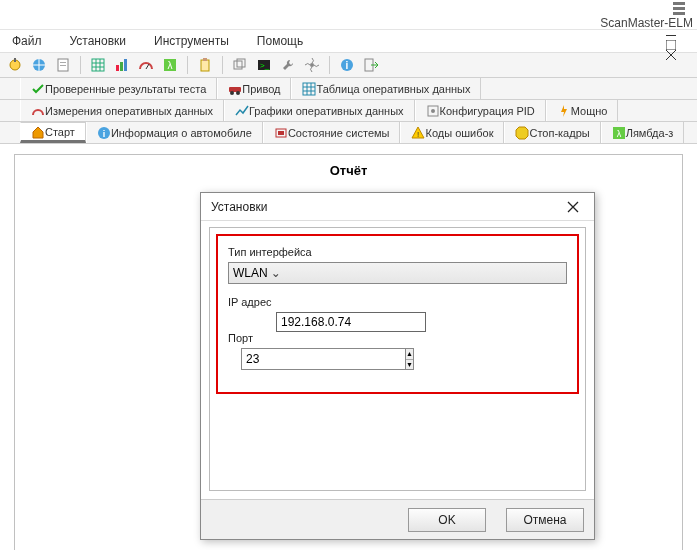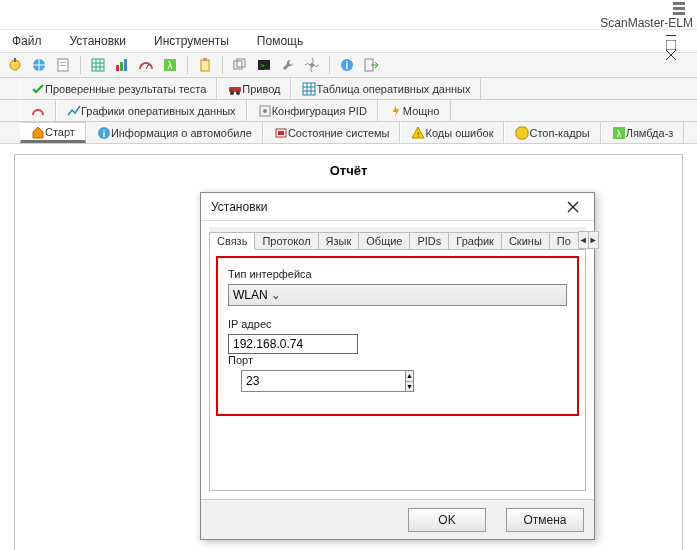--- a/index.html
+++ b/index.html
@@ -216,22 +216,23 @@
     font-size: 12px;
   }
   .combo .caret {
     width: 16px; text-align: center; color: #444;
   }
   .text-input {
     height: 20px;
     border: 1px solid #666;
     padding: 0 4px;
     font-size: 12px;
-    width: 130px;
-    background: #fff;
+    width: 150px;
+    background: #fff;
+    margin-left: 48px;
   }
   .spinner {
     display: flex;
     width: 120px;
     padding-left: 13px;
   }
   .spinner input {
     flex: 1;
     height: 22px;
     border: 1px solid #888;
@@ -433,20 +434,21 @@
 </div>
 
 <div class="tabrow">
   <span class="indent"></span>
   <span class="tab">
     <span class="ticon">
         <svg viewBox="0 0 14 14">
           <path d="M2 11a5 5 0 0 1 10 0" stroke="#c44" fill="none" stroke-width="2"></path>
         </svg>
       </span>
+    <span>Измерения оперативных данных</span>
   </span>
   <span class="tab">
     <span class="ticon">
         <svg viewBox="0 0 14 14">
           <path d="M1 11l4-5 3 3 5-7" stroke="#28a" fill="none" stroke-width="1.5"></path>
         </svg>
       </span>
     <span>Графики оперативных данных</span>
   </span>
   <span class="tab">
@@ -534,32 +536,20 @@
   <div class="dialog-titlebar">
     <span class="dtitle">Установки</span>
     <span class="spacer"></span>
     <span class="dialog-close">
       <svg width="12" height="12" viewBox="0 0 12 12">
           <path d="M1 1L11 11M11 1L1 11" stroke="#222" stroke-width="1.3"></path>
         </svg>
     </span>
   </div>
   <div class="dialog-body">
-    <div class="dtabs">
-      <span class="dtab active">Связь</span>
-      <span class="dtab">Протокол</span>
-      <span class="dtab">Язык</span>
-      <span class="dtab">Общие</span>
-      <span class="dtab">PIDs</span>
-      <span class="dtab">График</span>
-      <span class="dtab">Скины</span>
-      <span class="dtab">По</span>
-      <span class="navbtn">◄</span>
-      <span class="navbtn" style="margin-left:-1px">►</span>
-    </div>
     <div class="dtab-content">
       <div class="red-frame">
         <div class="field-label">Тип интерфейса</div>
         <div class="combo">
           <span>WLAN</span>
           <span class="caret">⌄</span>
         </div>
         <div class="field-label" style="margin-top:12px">IP адрес</div>
         <input class="text-input" value="192.168.0.74" style="">
         <div class="field-label" style="margin-top:0">Порт</div>

